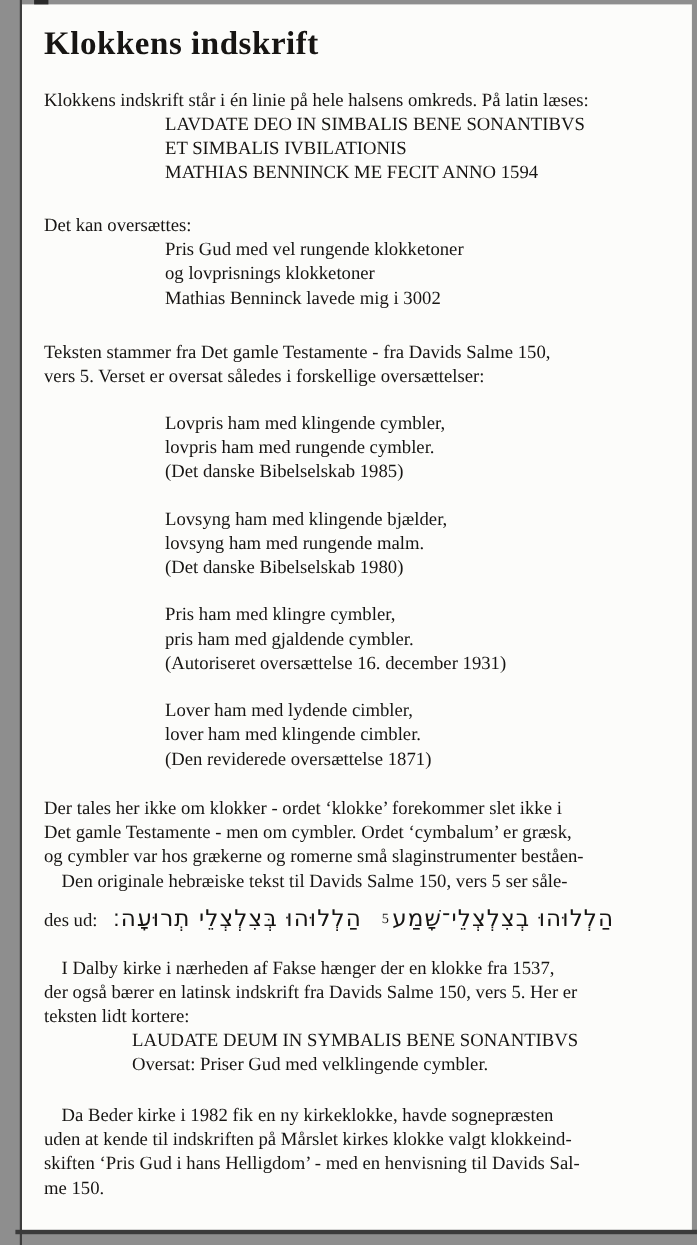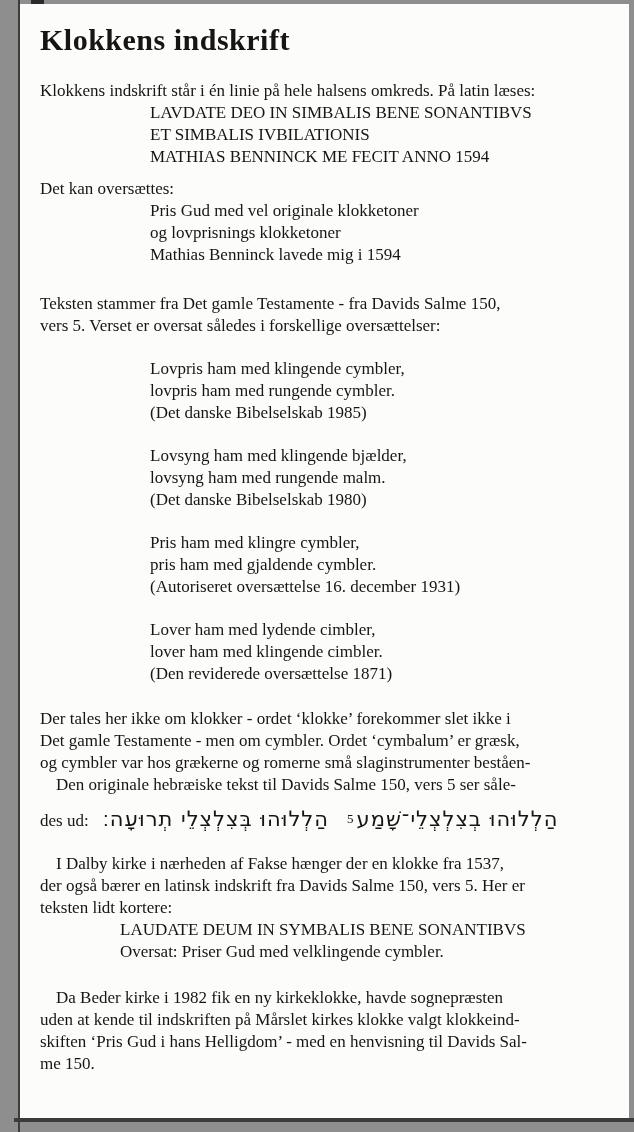--- a/index.html
+++ b/index.html
@@ -25,21 +25,21 @@
   .line{white-space:nowrap;}
   h1.doc-title{
     margin:18px 0 0 0;
     font-size:30px;line-height:36px;
     font-weight:bold;letter-spacing:0.5px;
   }
   .sec-intro{margin-top:22px;}
   .indent-110{margin-left:110px;}
   .indent-80{margin-left:80px;}
   .fl-indent{text-indent:16px;}
-  .sec-translate{margin-top:10px;}
+  .sec-translate{margin-top:26px;}
   .sec-origin{margin-top:27px;}
   .verse-block{margin-top:21px;margin-left:110px;}
   .sec-cymbal{margin-top:23px;}
   .hebrew-line{margin-top:5px;height:36px;line-height:36px;}
   .heb{
     font-family:"DejaVu Sans",sans-serif;
     font-size:21px;
     letter-spacing:1px;
     unicode-bidi:isolate;
   }
@@ -67,23 +67,23 @@
       <div class="indent-110">
         <div class="line">LAVDATE DEO IN SIMBALIS BENE SONANTIBVS</div>
         <div class="line">ET SIMBALIS IVBILATIONIS</div>
         <div class="line">MATHIAS BENNINCK ME FECIT ANNO 1594</div>
       </div>
     </div>
 
     <div class="sec-translate">
       <div class="line">Det kan oversættes:</div>
       <div class="indent-110">
-        <div class="line">Pris Gud med vel originale klokketoner</div>
+        <div class="line">Pris Gud med vel rungende klokketoner</div>
         <div class="line">og lovprisnings klokketoner</div>
-        <div class="line">Mathias Benninck lavede mig i 1594</div>
+        <div class="line">Mathias Benninck lavede mig i 3002</div>
       </div>
     </div>
 
     <div class="sec-origin">
       <div class="line">Teksten stammer fra Det gamle Testamente - fra Davids Salme 150,</div>
       <div class="line">vers 5. Verset er oversat således i forskellige oversættelser:</div>
     </div>
 
     <div class="verse-block">
       <div class="line">Lovpris ham med klingende cymbler,</div>

